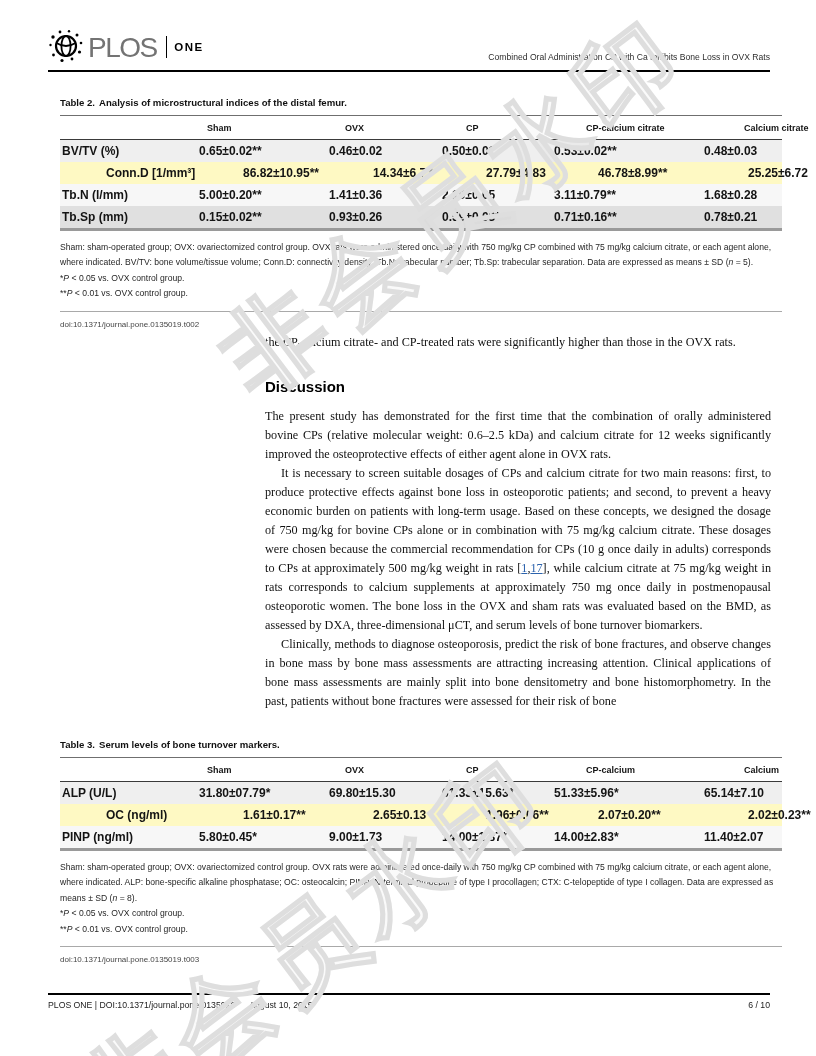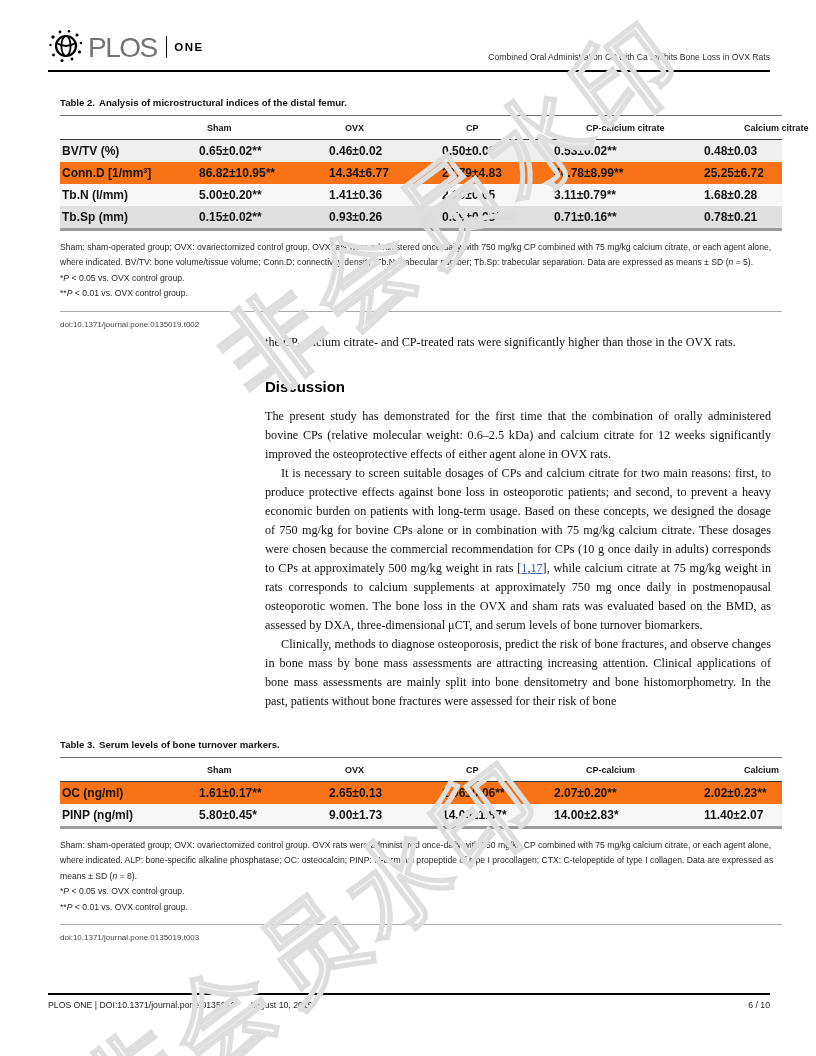--- a/index.html
+++ b/index.html
@@ -34,21 +34,21 @@
   .t2 { top:97px; }
   .t3 { top:739px; }
   .tbl-title { font-size:9.6px; font-weight:bold; color:#111; margin-bottom:7px; }
   .tbl-title .tl { margin-right:4px; }
   .grid { display:grid; grid-template-columns:137px 130px 113px 112px 150px 80px; }
   .thead { border-top:1px solid #6f6f6f; border-bottom:1px solid #3a3a3a;gap:8px; }
   .thead .cell { font-size:9px; font-weight:bold; padding:7px 4px 6px 2px; }
   .tbody { border-bottom:3px solid #9a9a9a; }
   .row .cell { font-size:12px; font-weight:bold; padding:4px 4px 4px 2px; }
   .r0 { background:#efefef; }
-  .r1 { background:#f97316; }
+  .r1 { background:#fef9c3;padding-left:44px; }
   .r2 { background:#f7f7f7; }
   .r3 { background:#e0e0e0; }
 
   .fn   { font-size:8.6px; line-height:1.8; color:#262626; margin-top:9px; }
   .sig  { font-size:8.6px; line-height:1.8; color:#262626; }
   .sig .it, .fn .it { font-style:italic; }
   .doi-rule { border-top:1px solid #a9a9a9; margin-top:9px; }
   .doi  { font-size:8px; color:#454545; margin-top:8px; }
 
   
@@ -173,20 +173,28 @@
     </div>
     <div class="grid thead">
       <div class="cell"></div>
       <div class="cell">Sham</div>
       <div class="cell">OVX</div>
       <div class="cell">CP</div>
       <div class="cell">CP-calcium</div>
       <div class="cell">Calcium</div>
     </div>
     <div class="tbody">
+      <div class="grid row r0">
+        <div class="cell">ALP (U/L)</div>
+        <div class="cell">31.80±07.79*</div>
+        <div class="cell">69.80±15.30</div>
+        <div class="cell">61.33±15.63*</div>
+        <div class="cell">51.33±5.96*</div>
+        <div class="cell">65.14±7.10</div>
+      </div>
       <div class="grid row r1">
         <div class="cell">OC (ng/ml)</div>
         <div class="cell">1.61±0.17**</div>
         <div class="cell">2.65±0.13</div>
         <div class="cell">1.96±0.06**</div>
         <div class="cell">2.07±0.20**</div>
         <div class="cell">2.02±0.23**</div>
       </div>
       <div class="grid row r2">
         <div class="cell">PINP (ng/ml)</div>

